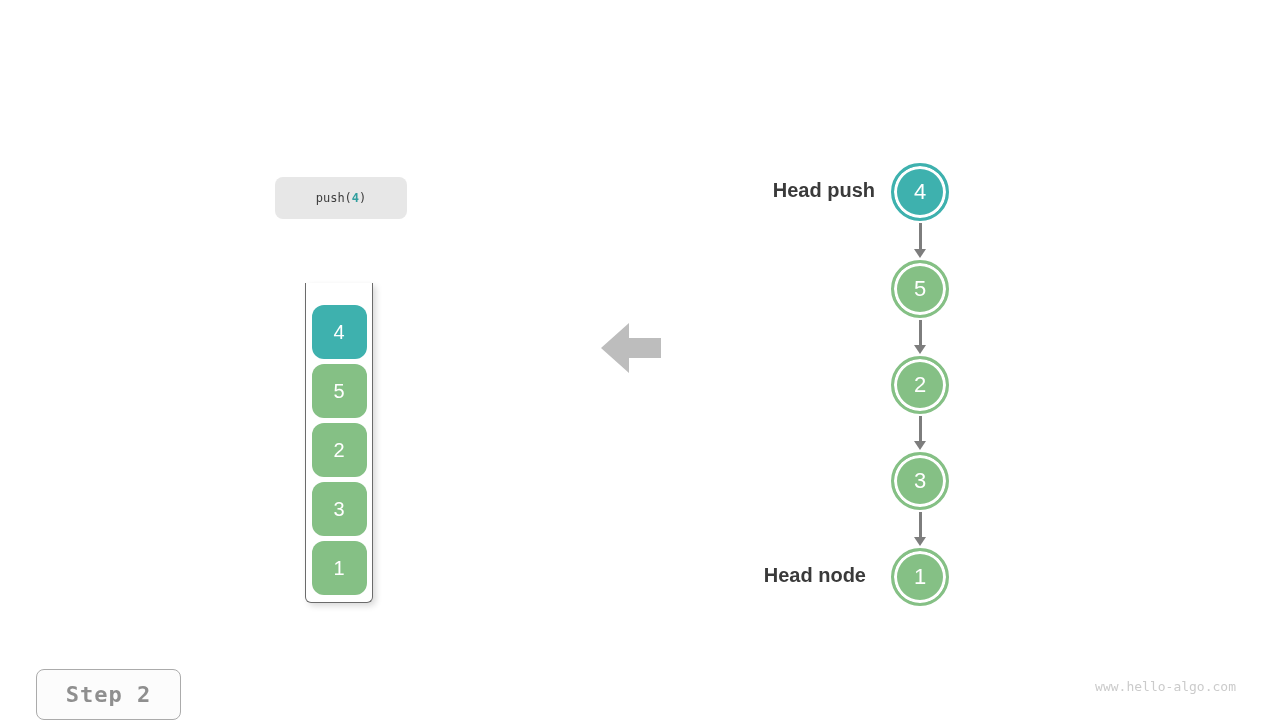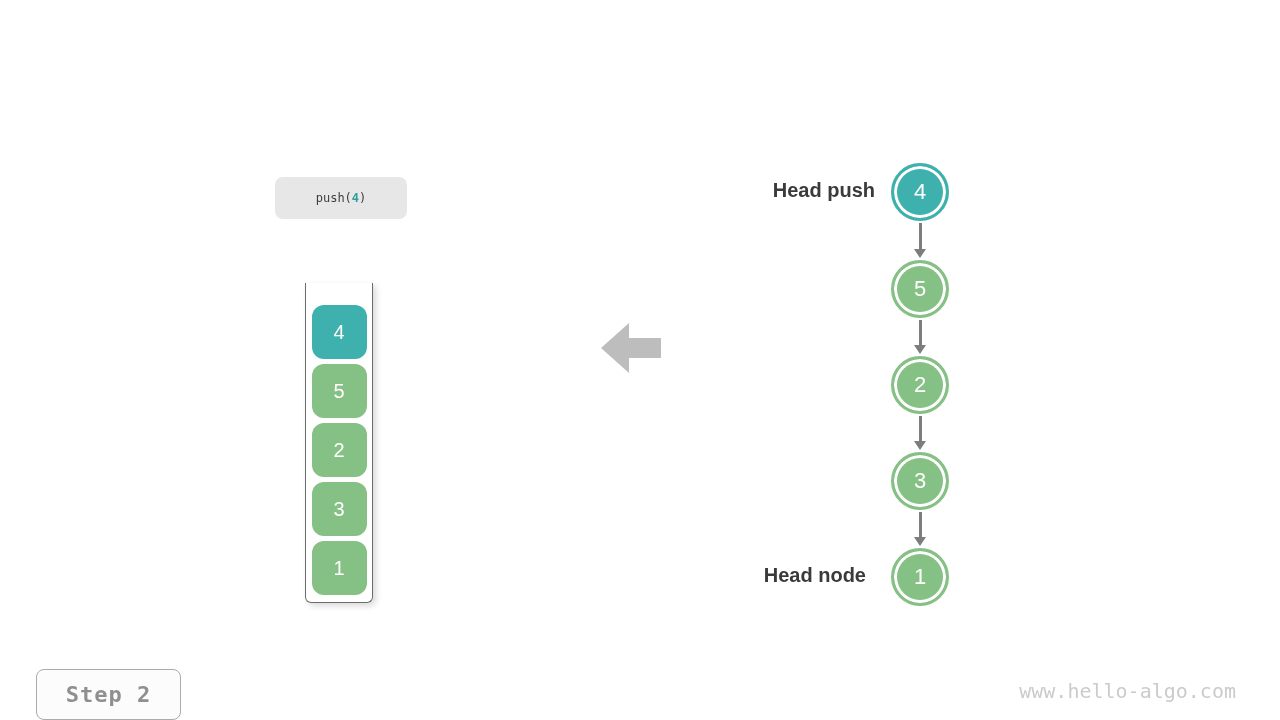--- a/index.html
+++ b/index.html
@@ -79,21 +79,21 @@
   .step-box{
     position:absolute;left:36px;top:641px;width:145px;height:51px;box-sizing:border-box;
     border:1px solid #ababab;border-radius:8px;background:#fcfcfc;
     display:flex;align-items:center;justify-content:center;
     font-family:"DejaVu Sans Mono",monospace;font-size:22px;font-weight:700;
     color:#8f8f8f;letter-spacing:1px;margin-top:28px;
   }
   
   .watermark{
     position:absolute;right:44px;top:679px;
-    font-family:"DejaVu Sans Mono",monospace;font-size:20px;color:#cbcbcb;
+    font-family:"DejaVu Sans Mono",monospace;font-size:13px;color:#cbcbcb;
   }
 </style>
 </head>
 <body>
 
 <div class="canvas">
 
 
   <div class="op-label">
       <span>push(</span>

